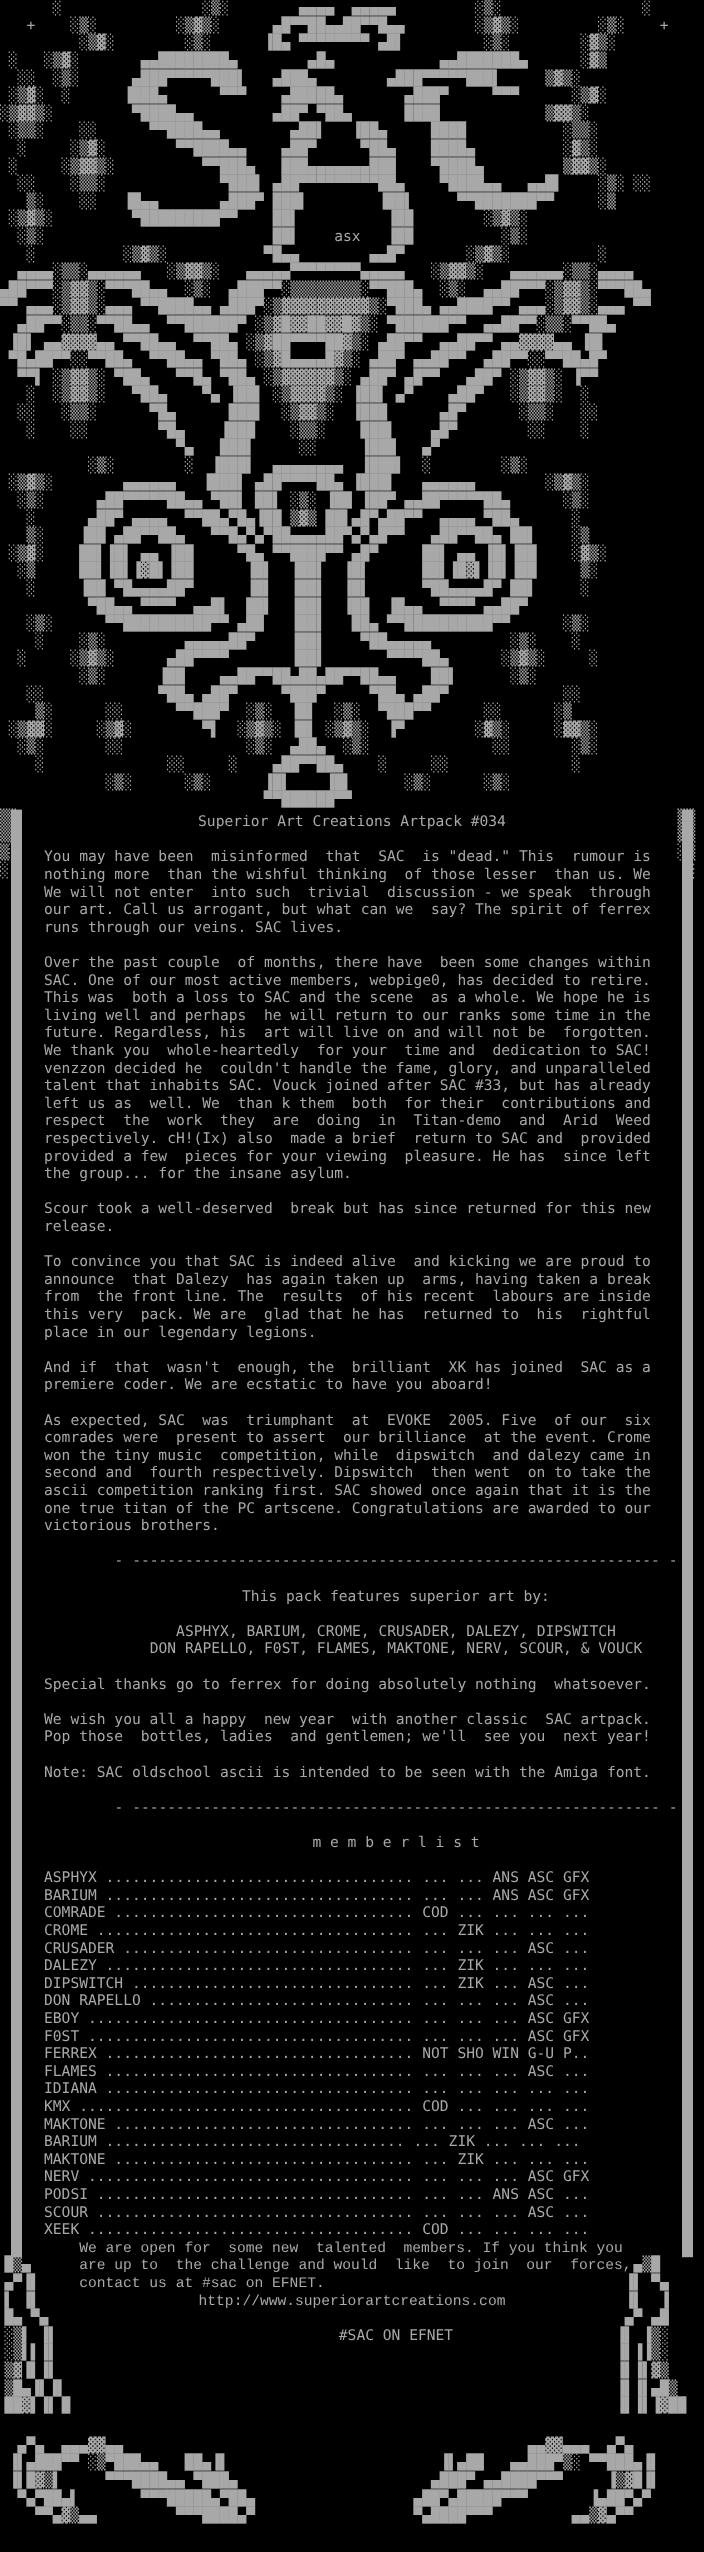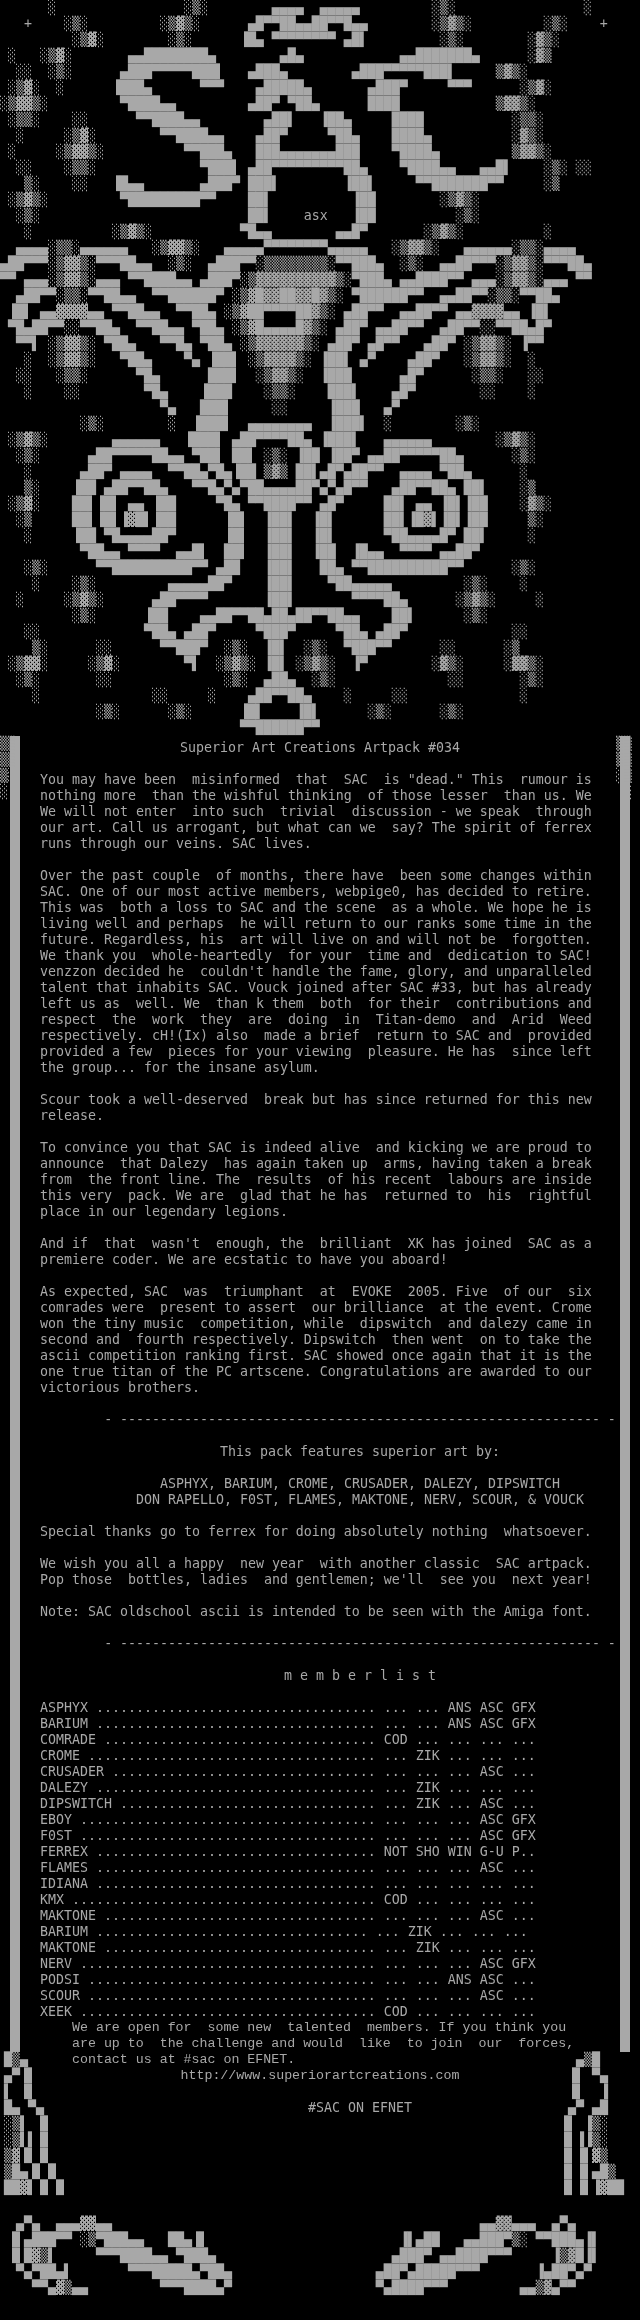--- a/index.html
+++ b/index.html
@@ -132,20 +132,21 @@
     <pre class="center mt1">m e m b e r l i s t</pre>
 
     <div class="ind9 mt1">
         <div class="mrow">ASPHYX ................................... ... ... ANS ASC GFX</div>
         <div class="mrow">BARIUM ................................... ... ... ANS ASC GFX</div>
         <div class="mrow">COMRADE .................................. COD ... ... ... ...</div>
         <div class="mrow">CROME .................................... ... ZIK ... ... ...</div>
         <div class="mrow">CRUSADER ................................. ... ... ... ASC ...</div>
         <div class="mrow">DALEZY ................................... ... ZIK ... ... ...</div>
         <div class="mrow">DIPSWITCH ................................ ... ZIK ... ASC ...</div>
+        <div class="mrow">DON RAPELLO .............................. ... ... ... ASC ...</div>
         <div class="mrow">EBOY ..................................... ... ... ... ASC GFX</div>
         <div class="mrow">F0ST ..................................... ... ... ... ASC GFX</div>
         <div class="mrow">FERREX ................................... NOT SHO WIN G-U P..</div>
         <div class="mrow">FLAMES ................................... ... ... ... ASC ...</div>
         <div class="mrow">IDIANA ................................... ... ... ... ... ...</div>
         <div class="mrow">KMX ...................................... COD ... ... ... ...</div>
         <div class="mrow">MAKTONE .................................. ... ... ... ASC ...</div>
         <div class="mrow">BARIUM .................................. ... ZIK ... ... ...</div>
         <div class="mrow">MAKTONE .................................. ... ZIK ... ... ...</div>
         <div class="mrow">NERV ..................................... ... ... ... ASC GFX</div>

